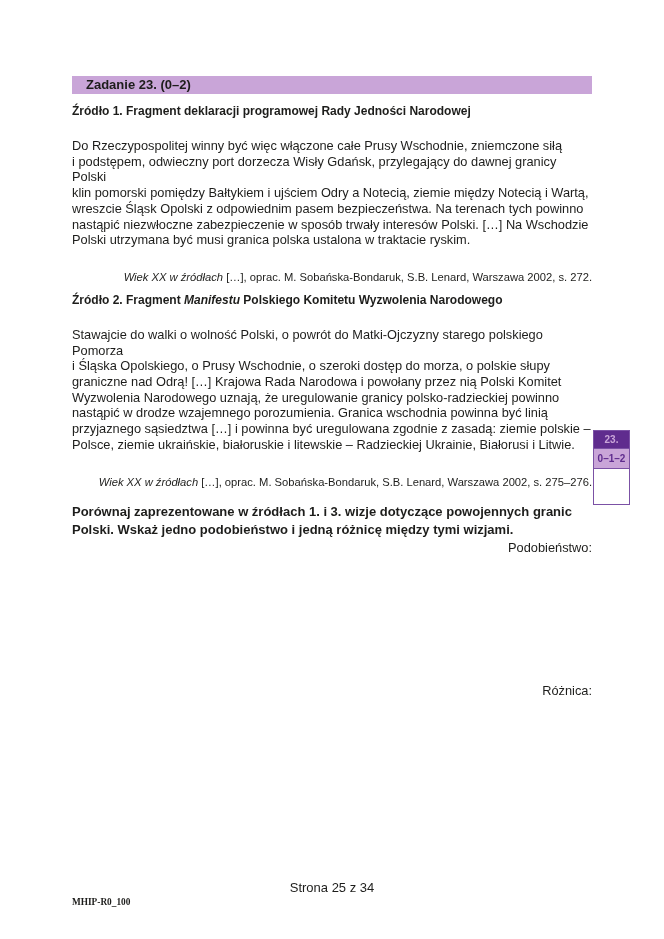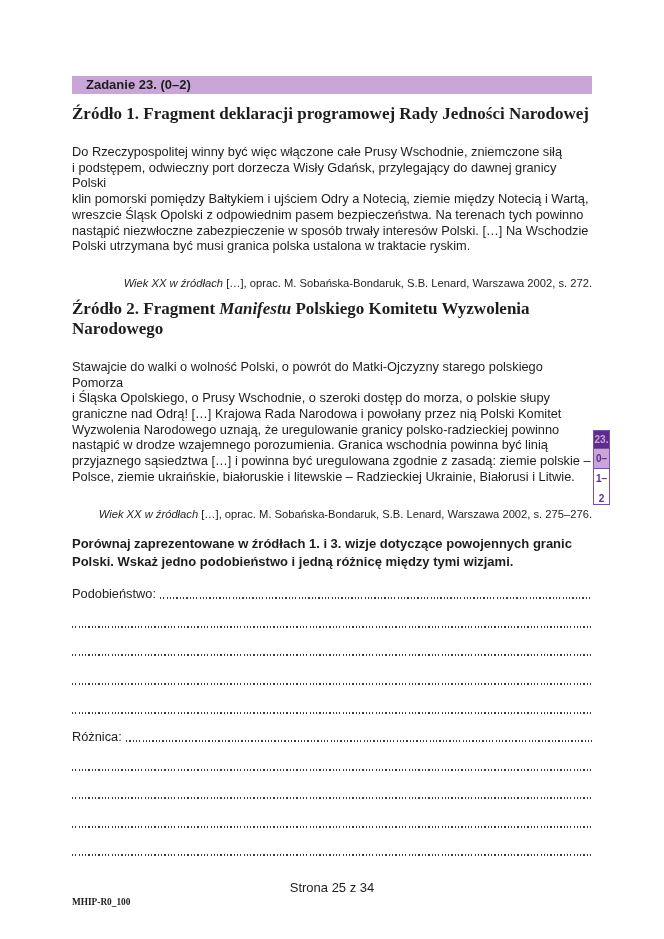--- a/index.html
+++ b/index.html
@@ -26,23 +26,22 @@
   .task-bar {
     background: var(--accent-light);
     height: 18px;
     line-height: 18px;
     padding-left: 14px;
     font-size: 13px;
     font-weight: bold;
   }
   .src-heading {
     margin-top: 10px;
-    font-size: 17px;
-    font-weight: bold;
-    font-family: Liberation Serif, serif;
+    font-size: 12px;
+    font-weight: bold;
   }
   .src-heading .it { font-style: italic; }
   .src-body {
     margin-top: 20px;
     font-size: 12.8px;
     line-height: 15.7px;
     white-space: pre-line;
   }
   .citation {
     margin-top: 23px;
@@ -55,39 +54,40 @@
     font-size: 13px;
     font-weight: bold;
     line-height: 18.5px;
     white-space: pre-line;
   }
   .answers { margin-top: 1px; }
   .ans-row {
     height: 28.6px;
     display: flex;
     align-items: flex-end;
+    flex-direction: column;
   }
   .ans-row .label {
     font-size: 12.8px;
     line-height: 14px;
     white-space: nowrap;
   }
   .dots {
     flex: 1;
     height: 2px;
     margin-bottom: 2px;
     margin-left: 4px;
     background: repeating-linear-gradient(to right,
       var(--dot) 0, var(--dot) 1.2px, transparent 1.2px, transparent 3.3px);
   }
   .ans-row .dots.full { margin-left: 0; }
   .score-box {
     position: absolute;
     left: 593px; top: 430px;
-    width: 17px;
+    width: 37px;
     border: 1px solid var(--box-border);
     font-weight: bold;
     font-size: 10px;
     text-align: center;
   }
   .score-box .cell-num {
     background: var(--accent-dark);
     color: var(--accent-light);
     height: 17px; line-height: 17px;
   }

